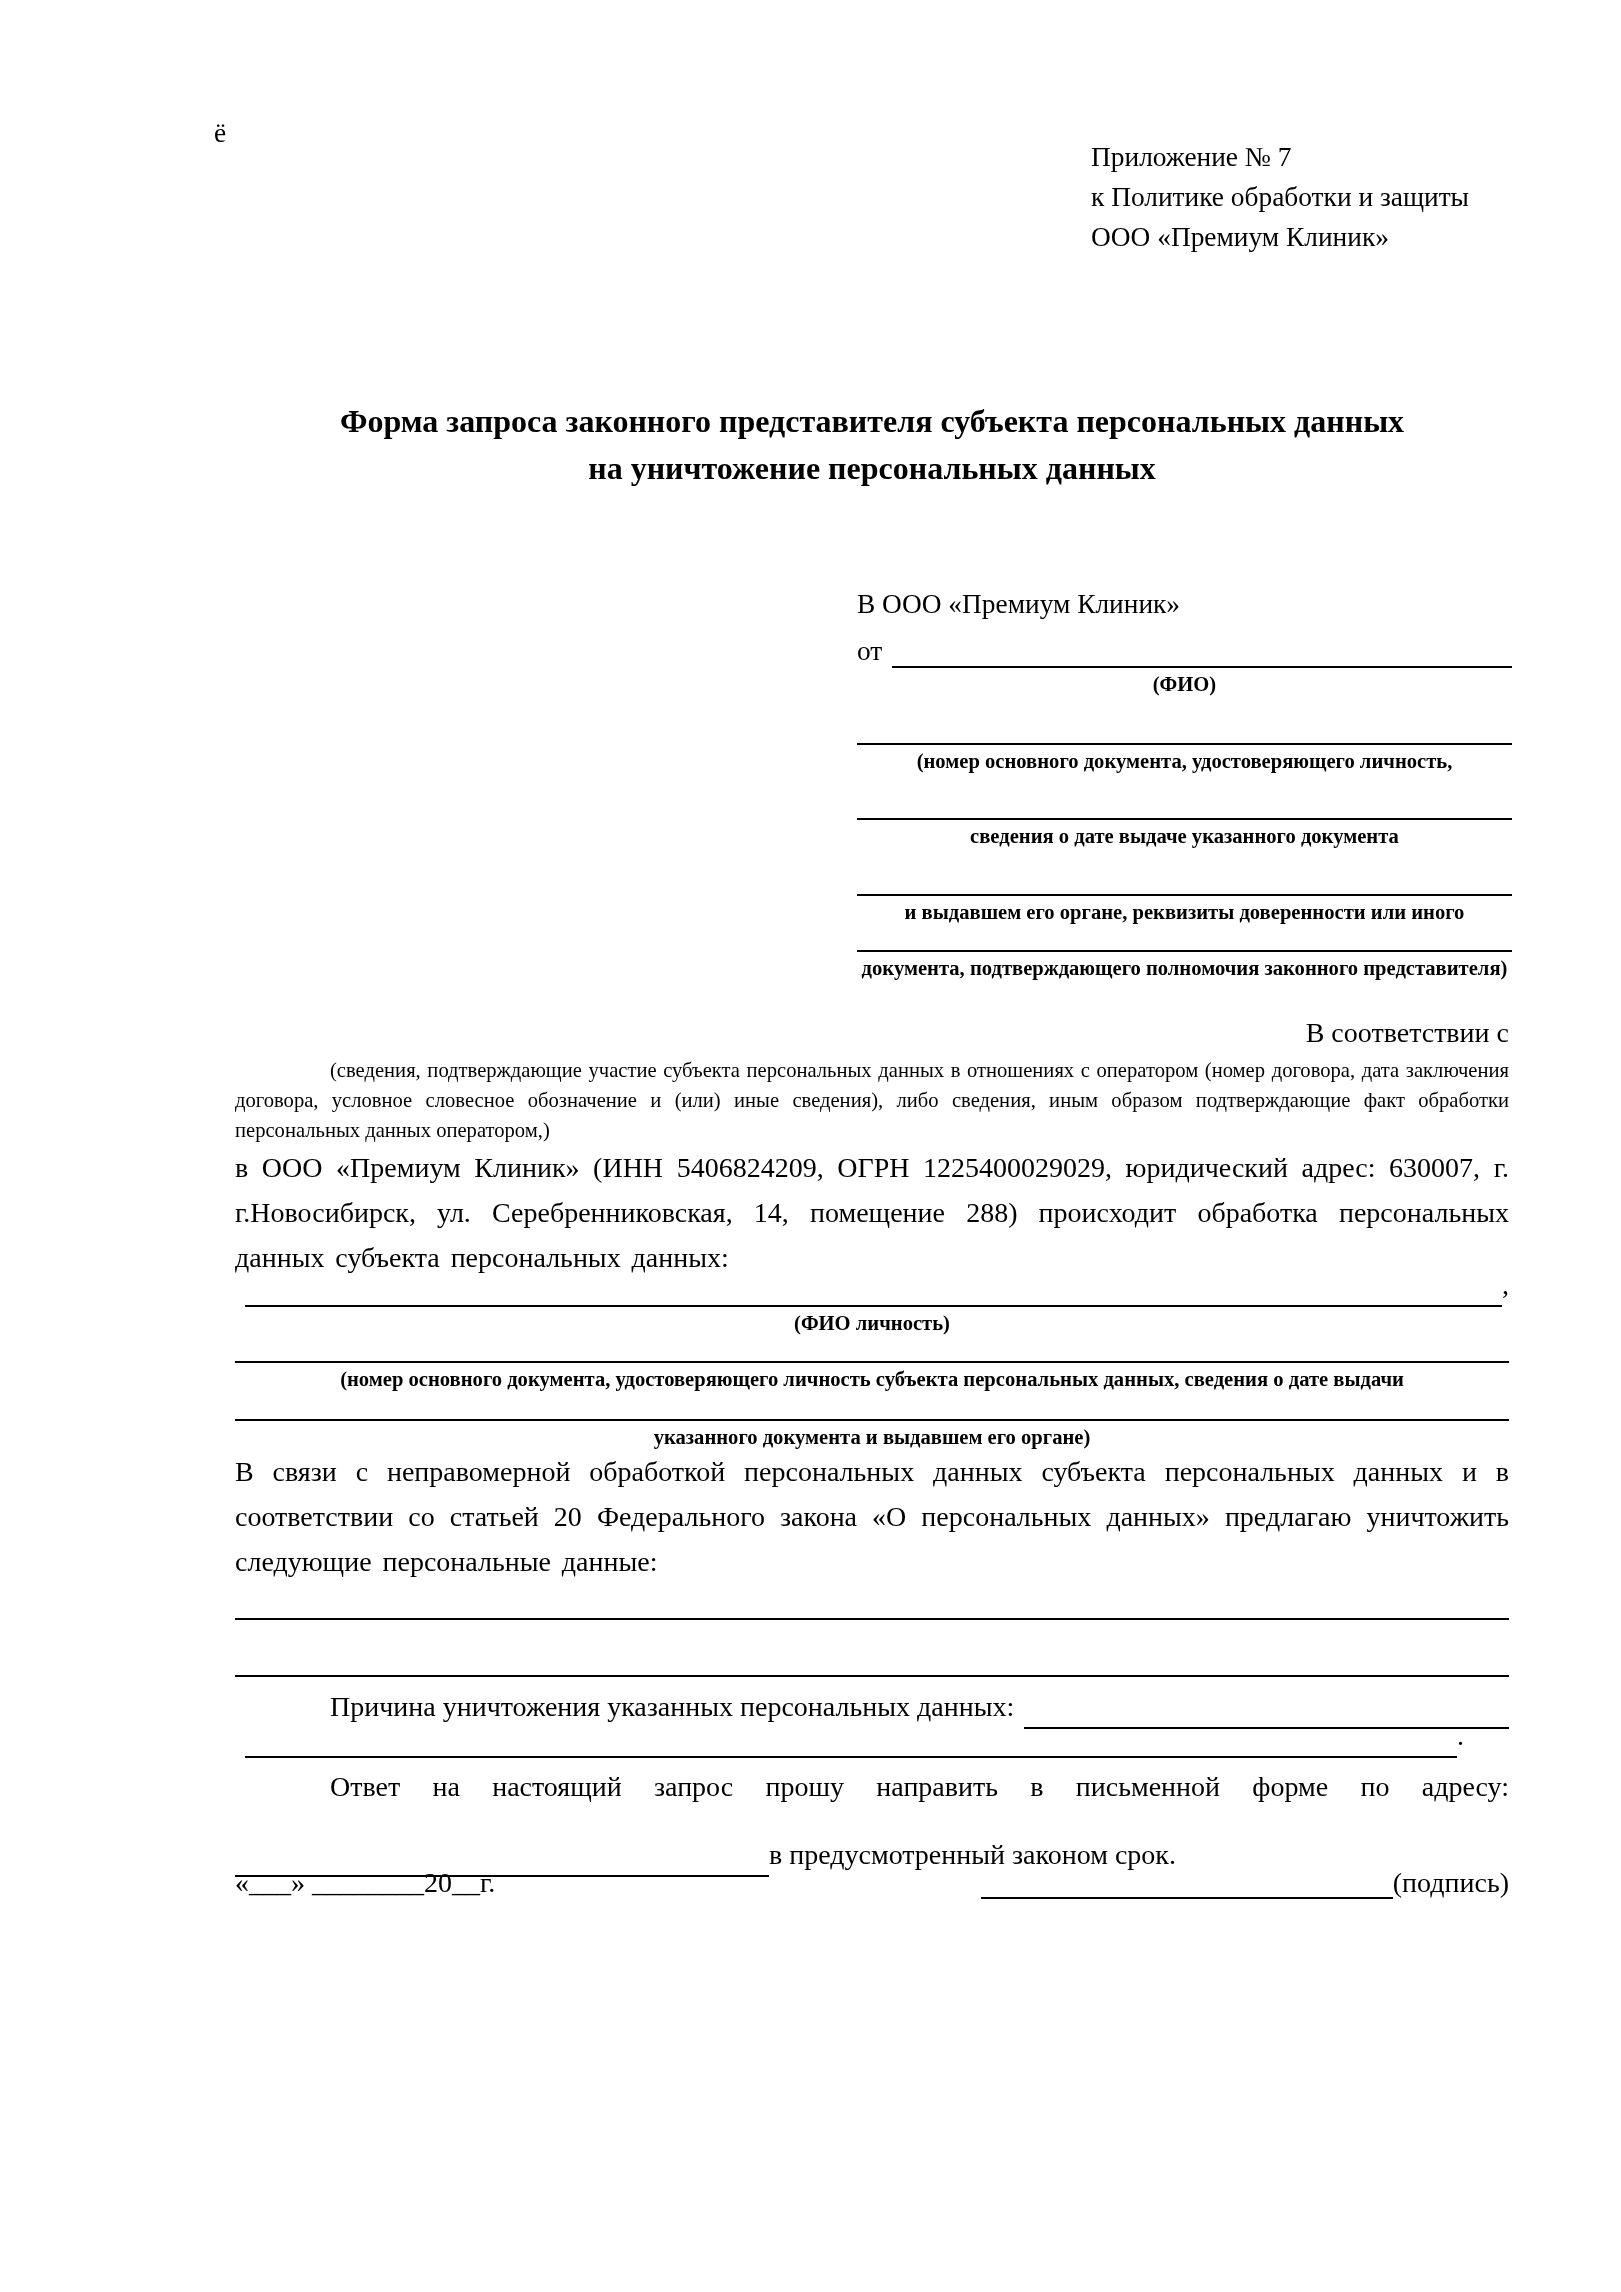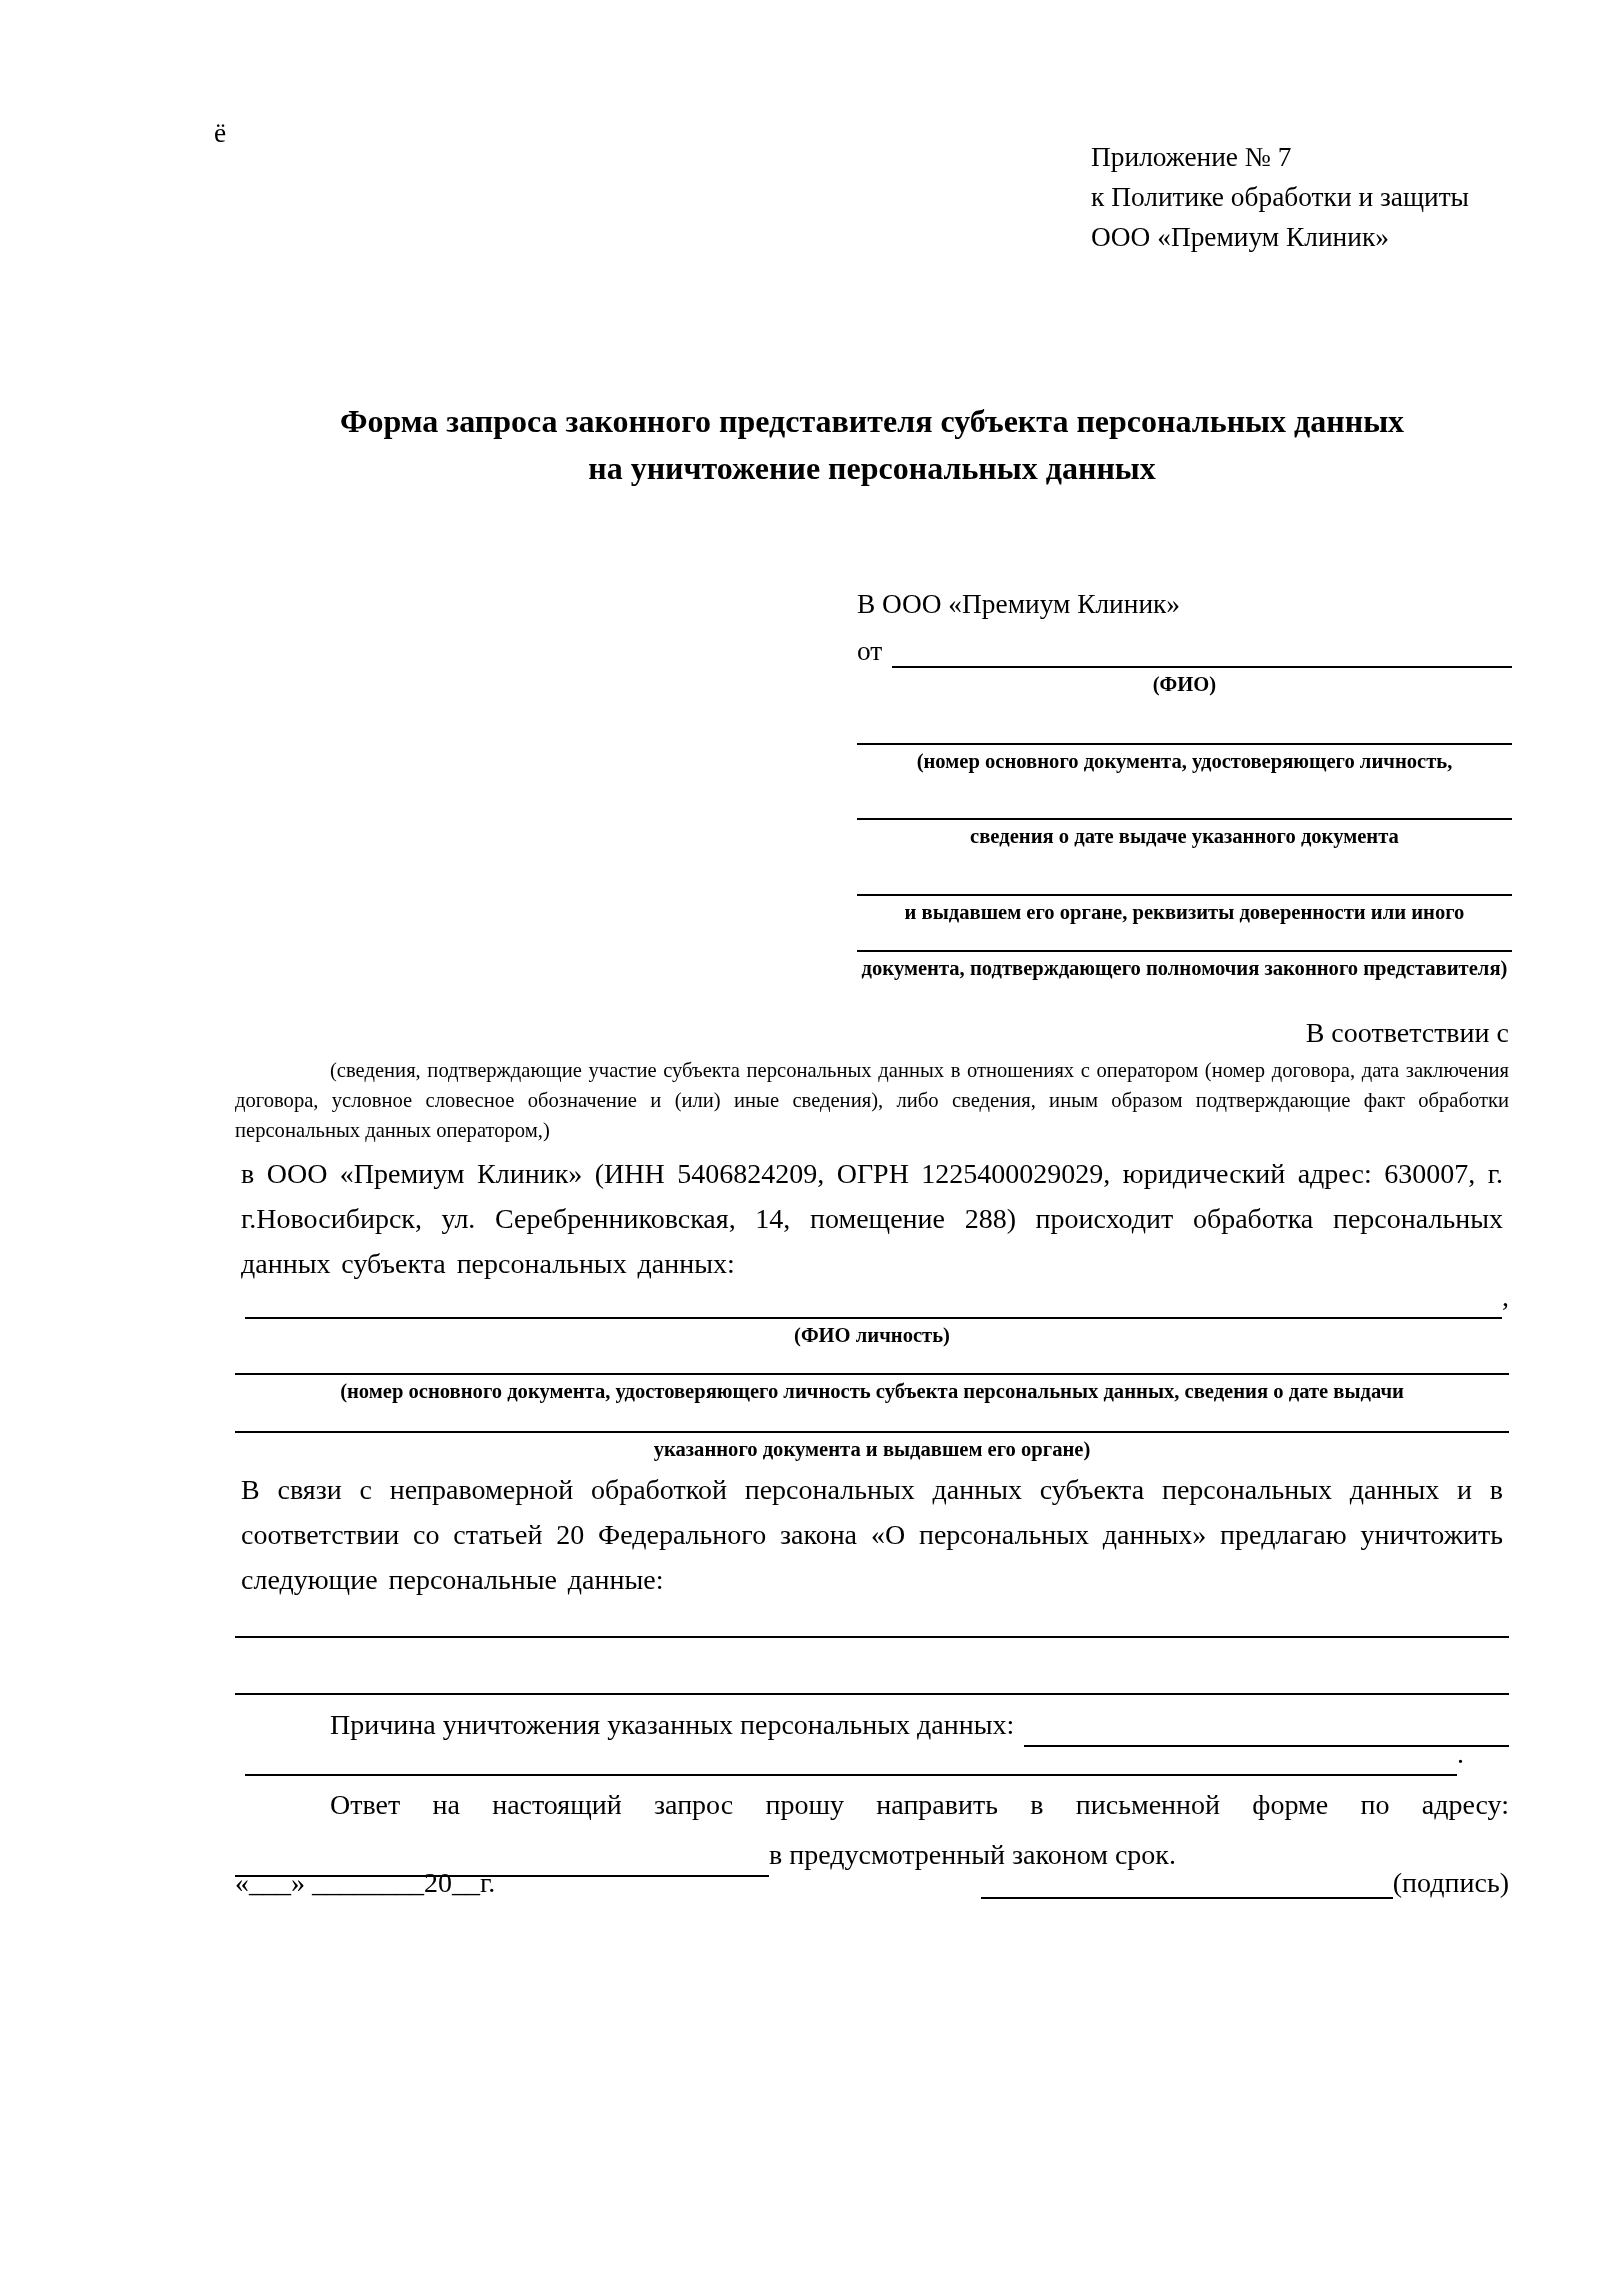--- a/index.html
+++ b/index.html
@@ -82,39 +82,39 @@
   .row .fill { margin-left: 9.8px; }
   .accordance-row { height: 41px; flex-direction: column; }
   .small-caption {
     font-size: 20.6px;
     line-height: 30px;
     text-align: justify;
     text-indent: 95px;
     margin-top: 3.9px;
   }
   .para {
-    margin: 6px;
+    margin: 0;
     text-align: justify;
     word-spacing: 3.9px;
   }
   .subject-fio-row { height: 27.4px; }
   .blank-rule { border-bottom: 2.9px solid #000; }
   .br1 { height: 25.5px; }
   .br2 { height: 27.4px; }
   .tall1 { height: 25.5px; margin-top: 7.8px; }
   .tall2 { height: 55px; }
   .reason-row { height: 43px; margin-top: 9.8px; }
   .period-row { height: 29px; margin-right: 45px; }
   .answer {
     padding-left: 95px;
     text-align: justify;
     text-align-last: justify;
     margin-top: 5.9px;
   }
-  .address-row { margin-top: 5px; }
+  .address-row { margin-top: 23px; }
   .addr-fill {
     display: inline-block;
     width: 534px;
     border-bottom: 2.9px solid #000;
     height: 33px;
     vertical-align: bottom;
   }
   .footer {
     position: absolute;
     left: 235px;

